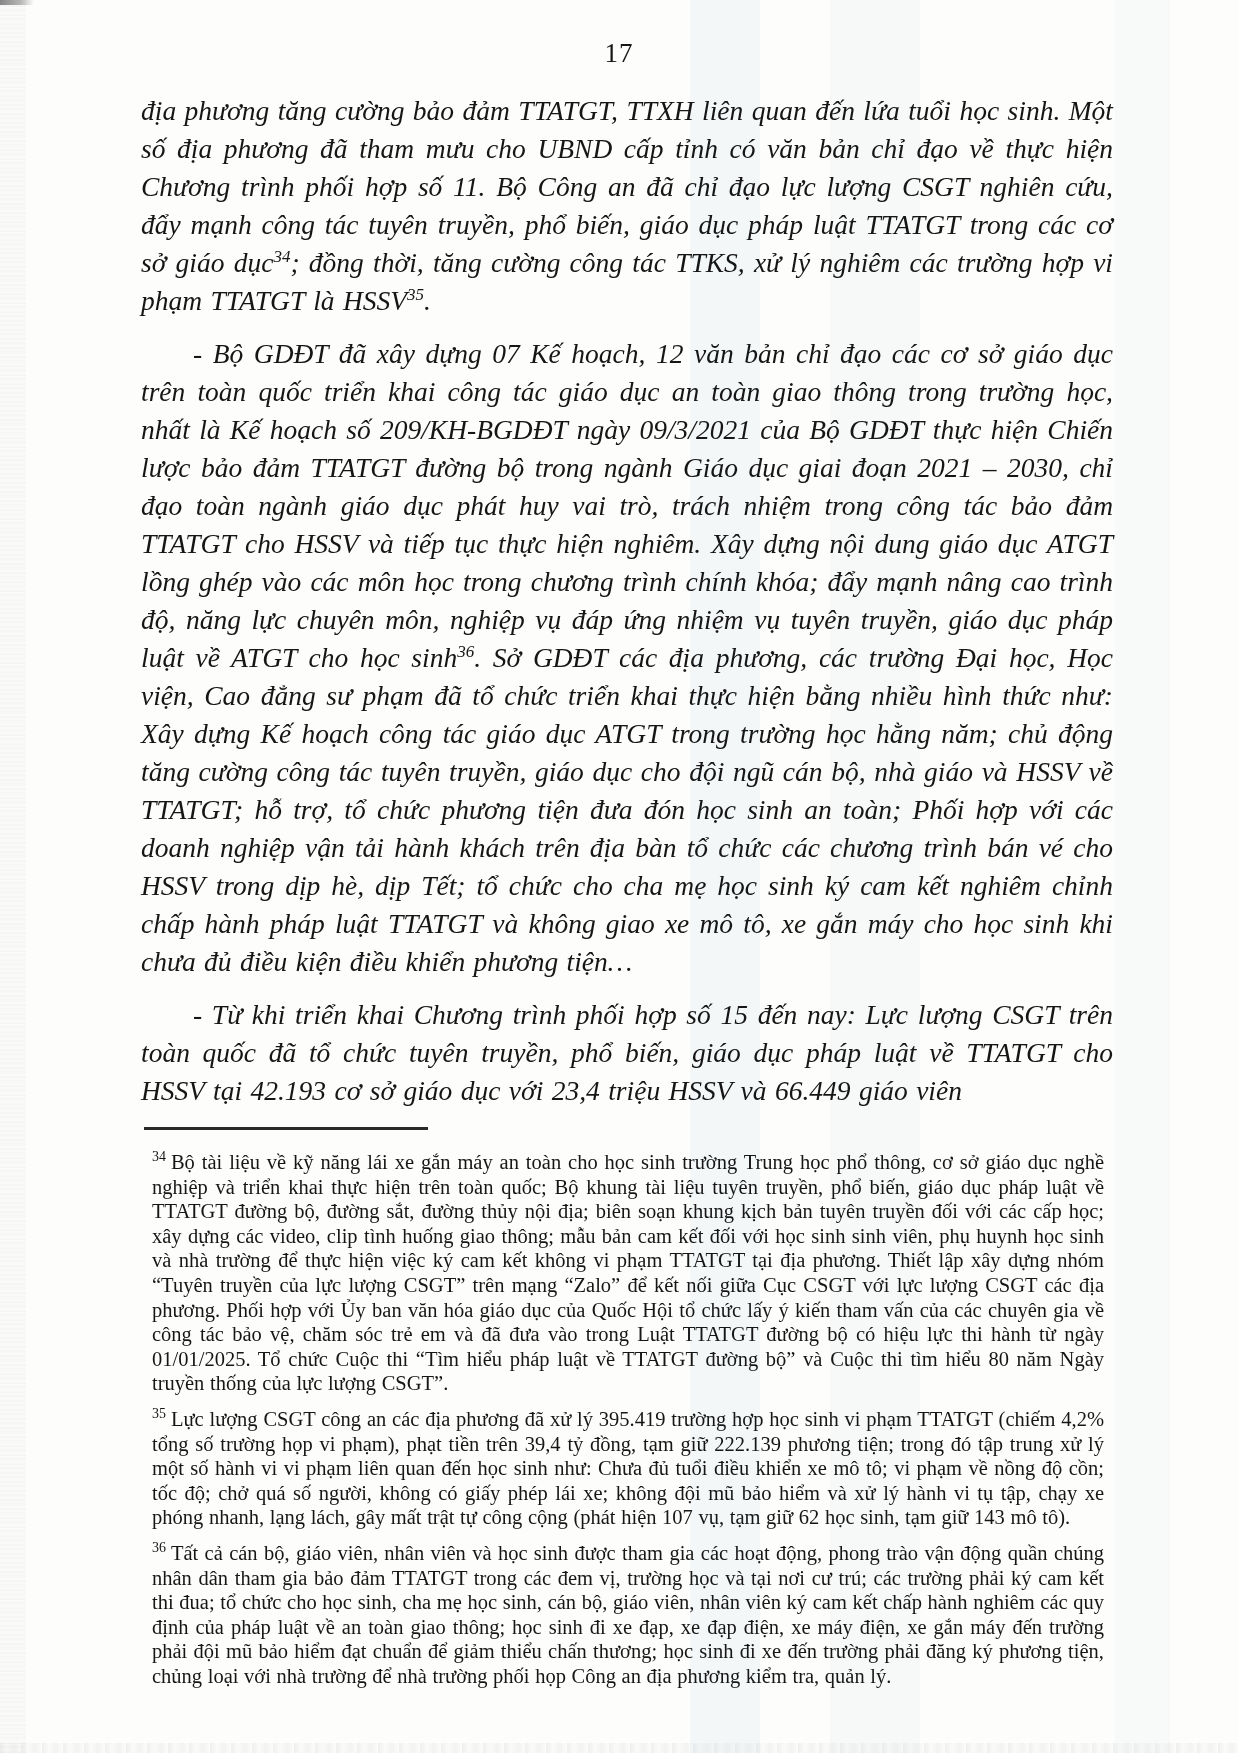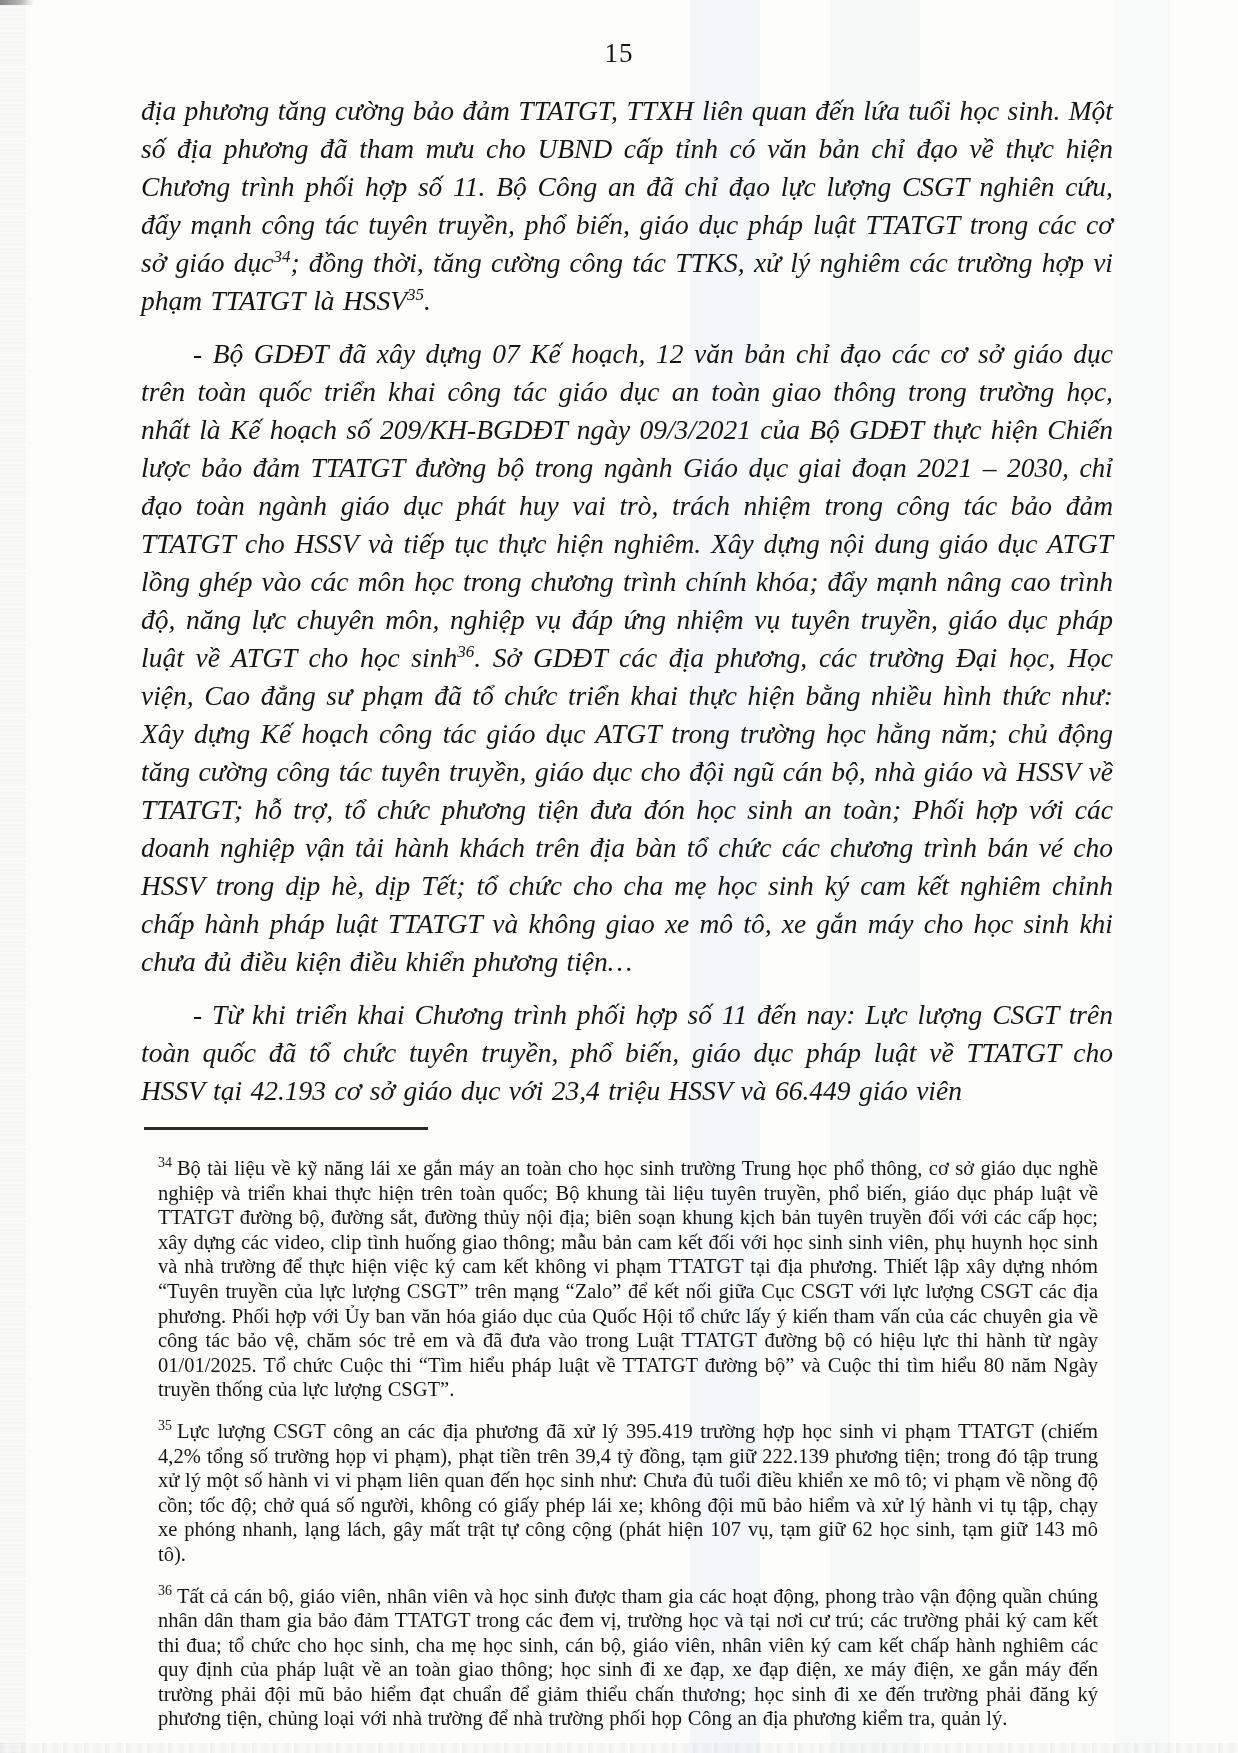--- a/index.html
+++ b/index.html
@@ -91,21 +91,21 @@
     height: 0;
     border-top: 3px solid #2a2a2a;
   }
   .footnotes {
     position: absolute;
     left: 141px;
     top: 1139px;
     width: 974px;
   }
   p.footnote {
-    margin: 17px;
+    margin: 11px;
     font-size: 20.5px;
     line-height: 24.6px;
     text-align: justify;
     word-spacing: 0.5px;
   }
   p.footnote sup {
     font-size: 0.68em;
     line-height: 0;
     vertical-align: super;
     margin-right: 5px;
@@ -114,26 +114,26 @@
 </head>
 <body>
 
 <div class="page">
   <div class="edge-left"></div>
   <div class="scan-band b1"></div>
   <div class="scan-band b2"></div>
   <div class="scan-band b3"></div>
   <div class="corner-mark"></div>
 
-  <div class="page-number">15</div>
+  <div class="page-number">17</div>
 
   <div class="content">
       <p class="body-para">địa phương tăng cường bảo đảm TTATGT, TTXH liên quan đến lứa tuổi học sinh. Một số địa phương đã tham mưu cho UBND cấp tỉnh có văn bản chỉ đạo về thực hiện Chương trình phối hợp số 11. Bộ Công an đã chỉ đạo lực lượng CSGT nghiên cứu, đẩy mạnh công tác tuyên truyền, phổ biến, giáo dục pháp luật TTATGT trong các cơ sở giáo dục<sup>34</sup>; đồng thời, tăng cường công tác TTKS, xử lý nghiêm các trường hợp vi phạm TTATGT là HSSV<sup>35</sup>.</p>
       <p class="body-para indent">- Bộ GDĐT đã xây dựng 07 Kế hoạch, 12 văn bản chỉ đạo các cơ sở giáo dục trên toàn quốc triển khai công tác giáo dục an toàn giao thông trong trường học, nhất là Kế hoạch số 209/KH-BGDĐT ngày 09/3/2021 của Bộ GDĐT thực hiện Chiến lược bảo đảm TTATGT đường bộ trong ngành Giáo dục giai đoạn 2021 – 2030, chỉ đạo toàn ngành giáo dục phát huy vai trò, trách nhiệm trong công tác bảo đảm TTATGT cho HSSV và tiếp tục thực hiện nghiêm. Xây dựng nội dung giáo dục ATGT lồng ghép vào các môn học trong chương trình chính khóa; đẩy mạnh nâng cao trình độ, năng lực chuyên môn, nghiệp vụ đáp ứng nhiệm vụ tuyên truyền, giáo dục pháp luật về ATGT cho học sinh<sup>36</sup>. Sở GDĐT các địa phương, các trường Đại học, Học viện, Cao đẳng sư phạm đã tổ chức triển khai thực hiện bằng nhiều hình thức như: Xây dựng Kế hoạch công tác giáo dục ATGT trong trường học hằng năm; chủ động tăng cường công tác tuyên truyền, giáo dục cho đội ngũ cán bộ, nhà giáo và HSSV về TTATGT; hỗ trợ, tổ chức phương tiện đưa đón học sinh an toàn; Phối hợp với các doanh nghiệp vận tải hành khách trên địa bàn tổ chức các chương trình bán vé cho HSSV trong dịp hè, dịp Tết; tổ chức cho cha mẹ học sinh ký cam kết nghiêm chỉnh chấp hành pháp luật TTATGT và không giao xe mô tô, xe gắn máy cho học sinh khi chưa đủ điều kiện điều khiển phương tiện…</p>
-      <p class="body-para indent">- Từ khi triển khai Chương trình phối hợp số 11 đến nay: Lực lượng CSGT trên toàn quốc đã tổ chức tuyên truyền, phổ biến, giáo dục pháp luật về TTATGT cho HSSV tại 42.193 cơ sở giáo dục với 23,4 triệu HSSV và 66.449 giáo viên</p>
+      <p class="body-para indent">- Từ khi triển khai Chương trình phối hợp số 15 đến nay: Lực lượng CSGT trên toàn quốc đã tổ chức tuyên truyền, phổ biến, giáo dục pháp luật về TTATGT cho HSSV tại 42.193 cơ sở giáo dục với 23,4 triệu HSSV và 66.449 giáo viên</p>
     </div>
 
   <div class="footnote-sep"></div>
 
   <div class="footnotes">
       <p class="footnote"><sup>34</sup>Bộ tài liệu về kỹ năng lái xe gắn máy an toàn cho học sinh trường Trung học phổ thông, cơ sở giáo dục nghề nghiệp và triển khai thực hiện trên toàn quốc; Bộ khung tài liệu tuyên truyền, phổ biến, giáo dục pháp luật về TTATGT đường bộ, đường sắt, đường thủy nội địa; biên soạn khung kịch bản tuyên truyền đối với các cấp học; xây dựng các video, clip tình huống giao thông; mẫu bản cam kết đối với học sinh sinh viên, phụ huynh học sinh và nhà trường để thực hiện việc ký cam kết không vi phạm TTATGT tại địa phương. Thiết lập xây dựng nhóm “Tuyên truyền của lực lượng CSGT” trên mạng “Zalo” để kết nối giữa Cục CSGT với lực lượng CSGT các địa phương. Phối hợp với Ủy ban văn hóa giáo dục của Quốc Hội tổ chức lấy ý kiến tham vấn của các chuyên gia về công tác bảo vệ, chăm sóc trẻ em và đã đưa vào trong Luật TTATGT đường bộ có hiệu lực thi hành từ ngày 01/01/2025. Tổ chức Cuộc thi “Tìm hiểu pháp luật về TTATGT đường bộ” và Cuộc thi tìm hiểu 80 năm Ngày truyền thống của lực lượng CSGT”.</p>
       <p class="footnote"><sup>35</sup>Lực lượng CSGT công an các địa phương đã xử lý 395.419 trường hợp học sinh vi phạm TTATGT (chiếm 4,2% tổng số trường họp vi phạm), phạt tiền trên 39,4 tỷ đồng, tạm giữ 222.139 phương tiện; trong đó tập trung xử lý một số hành vi vi phạm liên quan đến học sinh như: Chưa đủ tuổi điều khiển xe mô tô; vi phạm về nồng độ cồn; tốc độ; chở quá số người, không có giấy phép lái xe; không đội mũ bảo hiểm và xử lý hành vi tụ tập, chạy xe phóng nhanh, lạng lách, gây mất trật tự công cộng (phát hiện 107 vụ, tạm giữ 62 học sinh, tạm giữ 143 mô tô).</p>
       <p class="footnote"><sup>36</sup>Tất cả cán bộ, giáo viên, nhân viên và học sinh được tham gia các hoạt động, phong trào vận động quần chúng nhân dân tham gia bảo đảm TTATGT trong các đem vị, trường học và tại nơi cư trú; các trường phải ký cam kết thi đua; tổ chức cho học sinh, cha mẹ học sinh, cán bộ, giáo viên, nhân viên ký cam kết chấp hành nghiêm các quy định của pháp luật về an toàn giao thông; học sinh đi xe đạp, xe đạp điện, xe máy điện, xe gắn máy đến trường phải đội mũ bảo hiểm đạt chuẩn để giảm thiểu chấn thương; học sinh đi xe đến trường phải đăng ký phương tiện, chủng loại với nhà trường để nhà trường phối họp Công an địa phương kiểm tra, quản lý.</p>
     </div>
 

